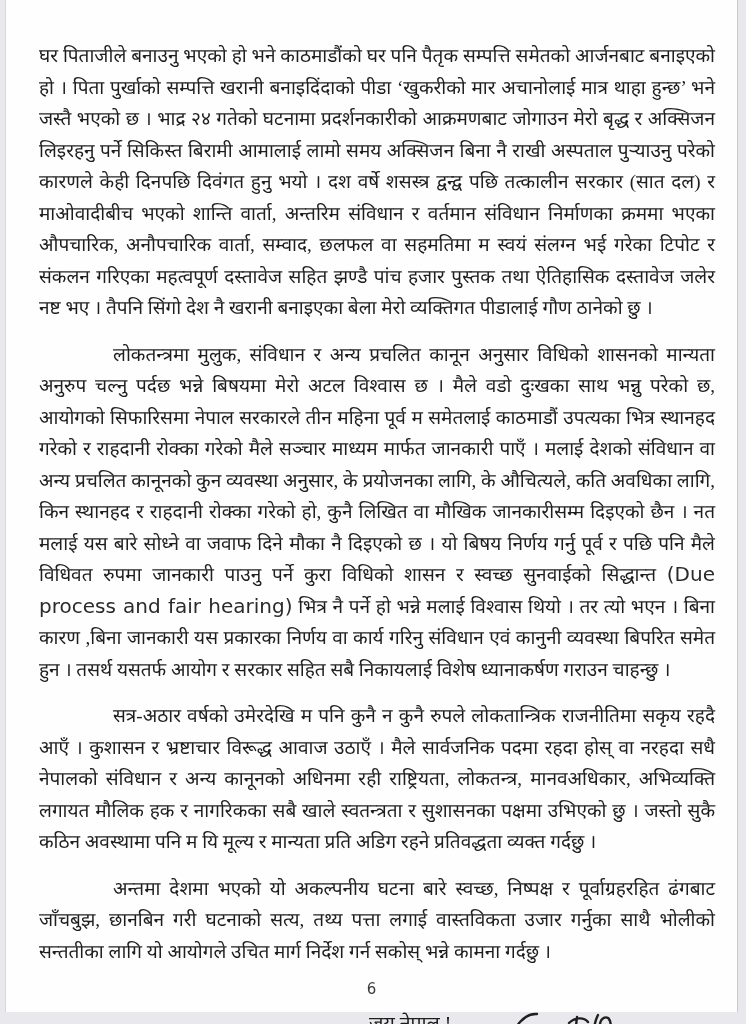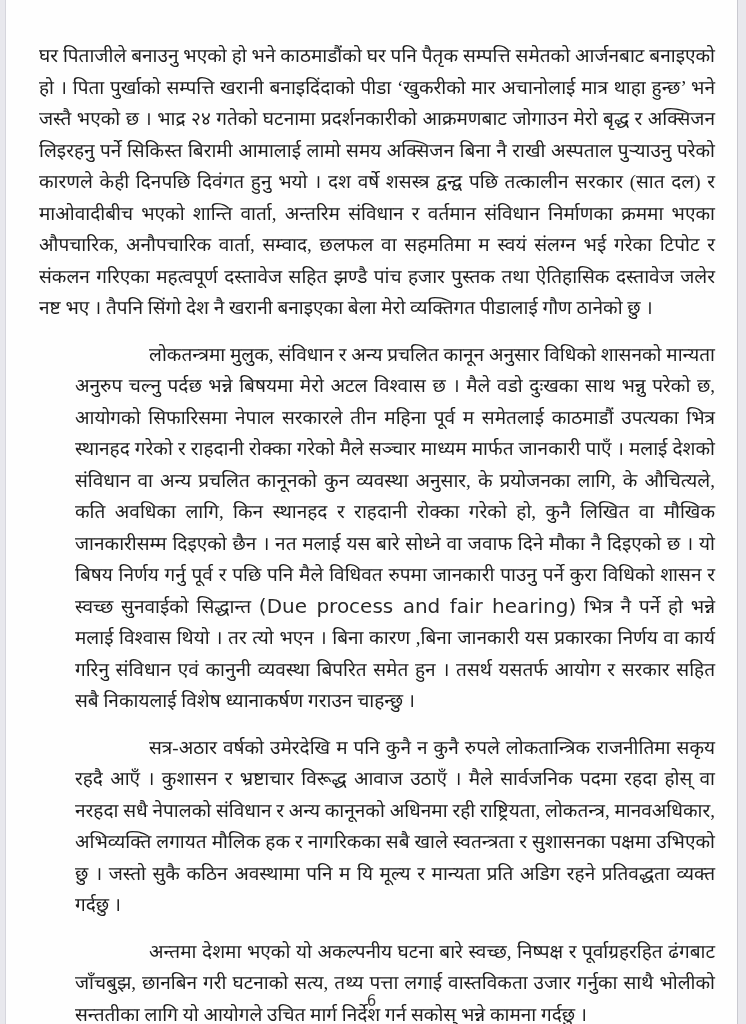--- a/index.html
+++ b/index.html
@@ -10,21 +10,21 @@
     width: 746px;
     height: 1024px;
     background: #e8e8ed;
     position: relative;
     overflow: hidden;
     font-family: "Liberation Serif", "DejaVu Serif", serif;
   }
   .page {
     position: absolute;
     top: 0;
-    bottom: 0;
+    bottom: 12px;
     left: 5px;
     width: 733px;
     background: #fefefe;
     border-left: 1px solid #d6d6dd;
     border-right: 1px solid #c9c9d0;
     box-sizing: border-box;
   }
   .content {
     position: absolute;
     top: 40px;
@@ -34,21 +34,20 @@
   }
   p.body-para {
     margin: 0 0 15px 0;
     font-size: 19px;
     line-height: 31.5px;
     text-align: justify;
     text-justify: inter-word;
   }
   p.body-para.indent {
     text-indent: 74px;
-    margin-left: 36px;
   }
   .latin {
     font-family: "DejaVu Sans", "Liberation Sans", sans-serif;
     font-size: 20px;
     color: #2a2a2a;
   }
   .signoff-row {
     position: relative;
     margin-top: 36px;
     height: 130px;

